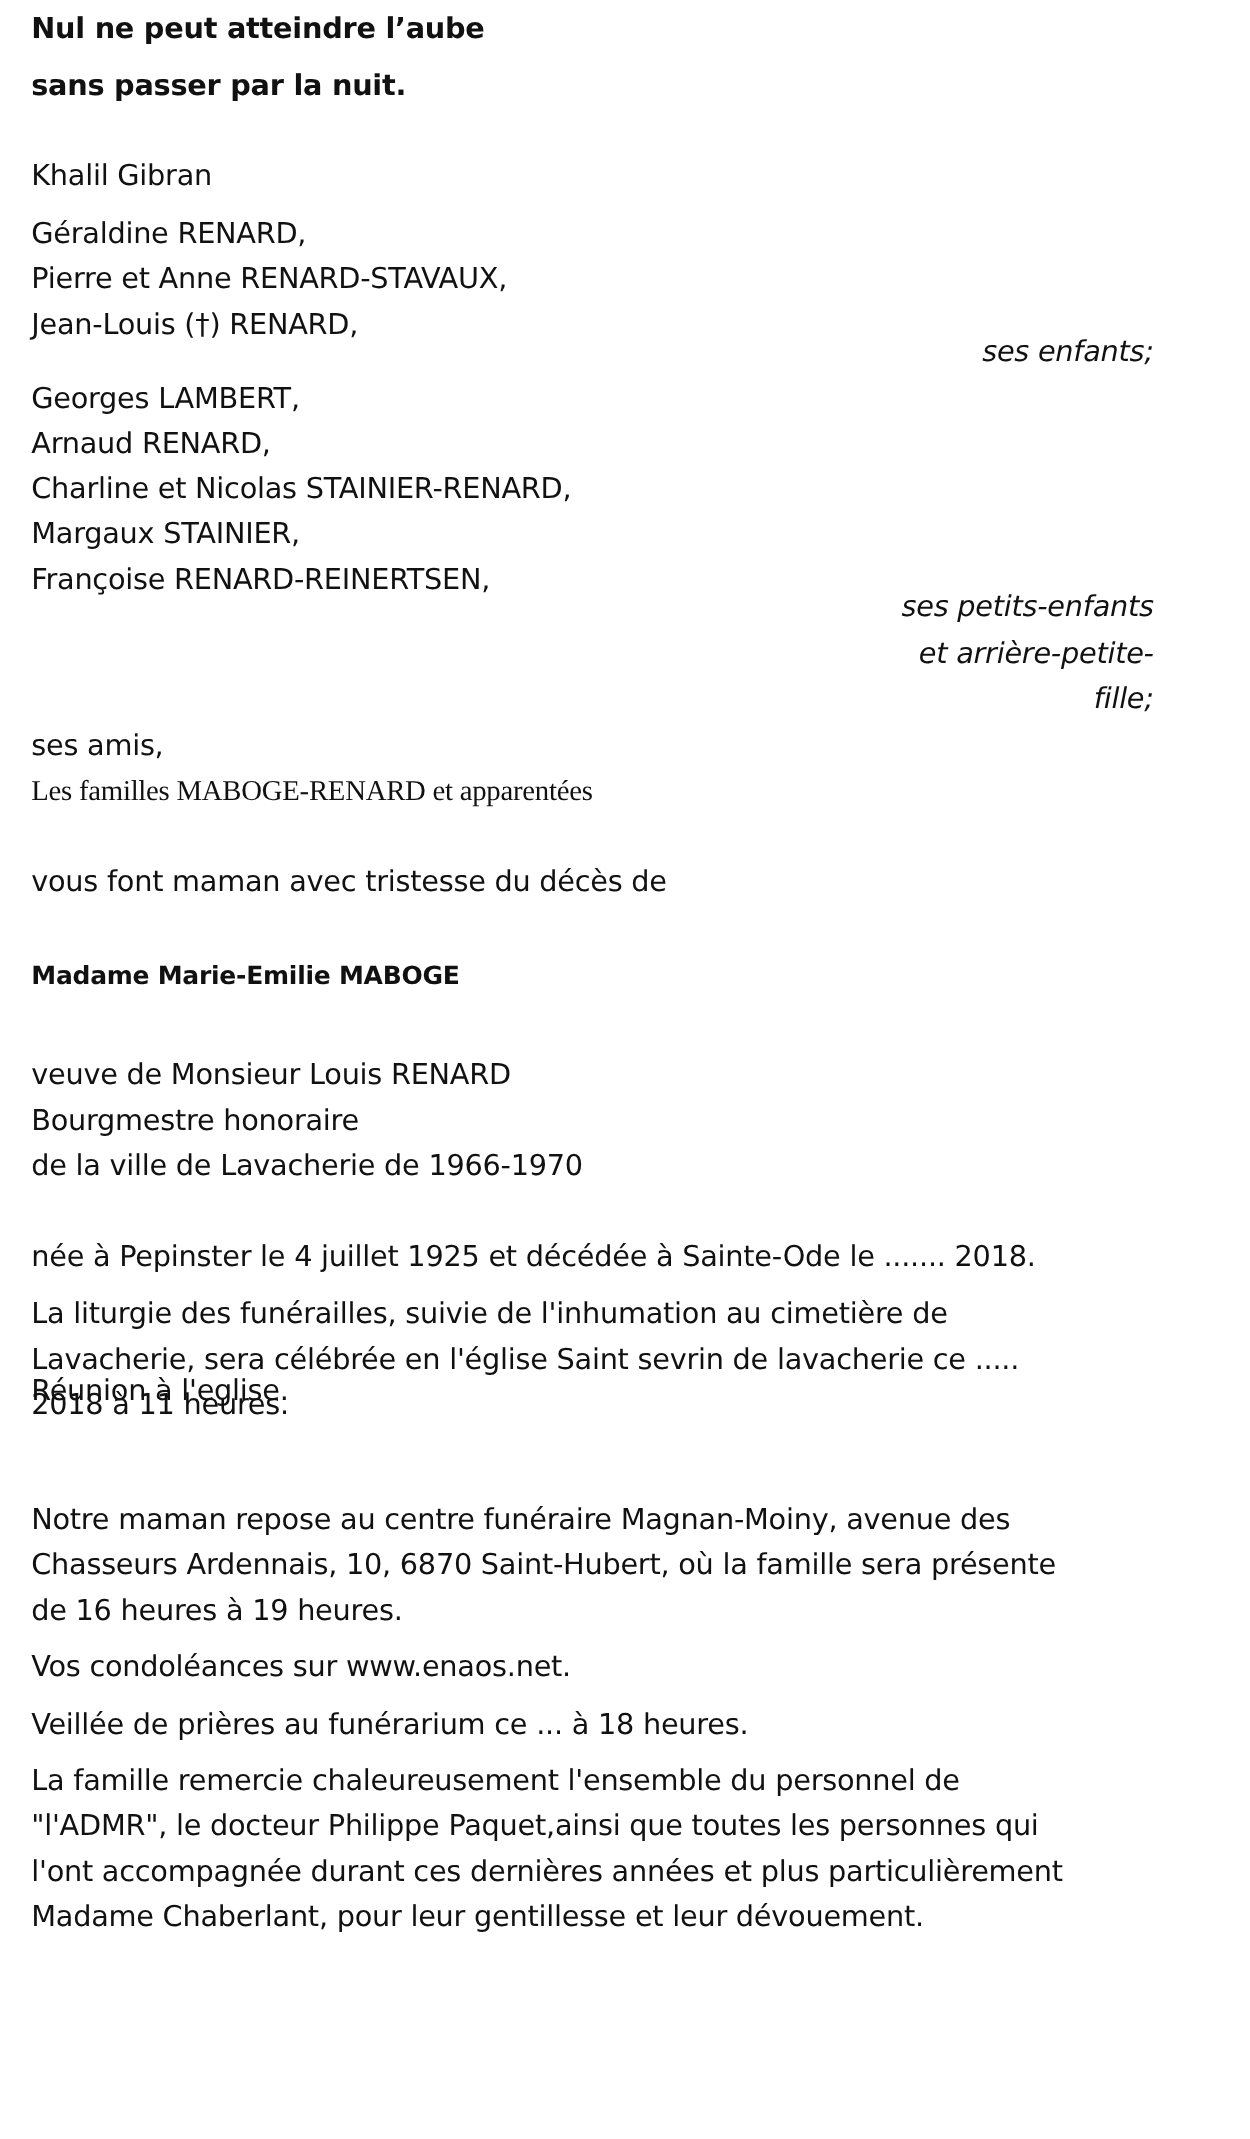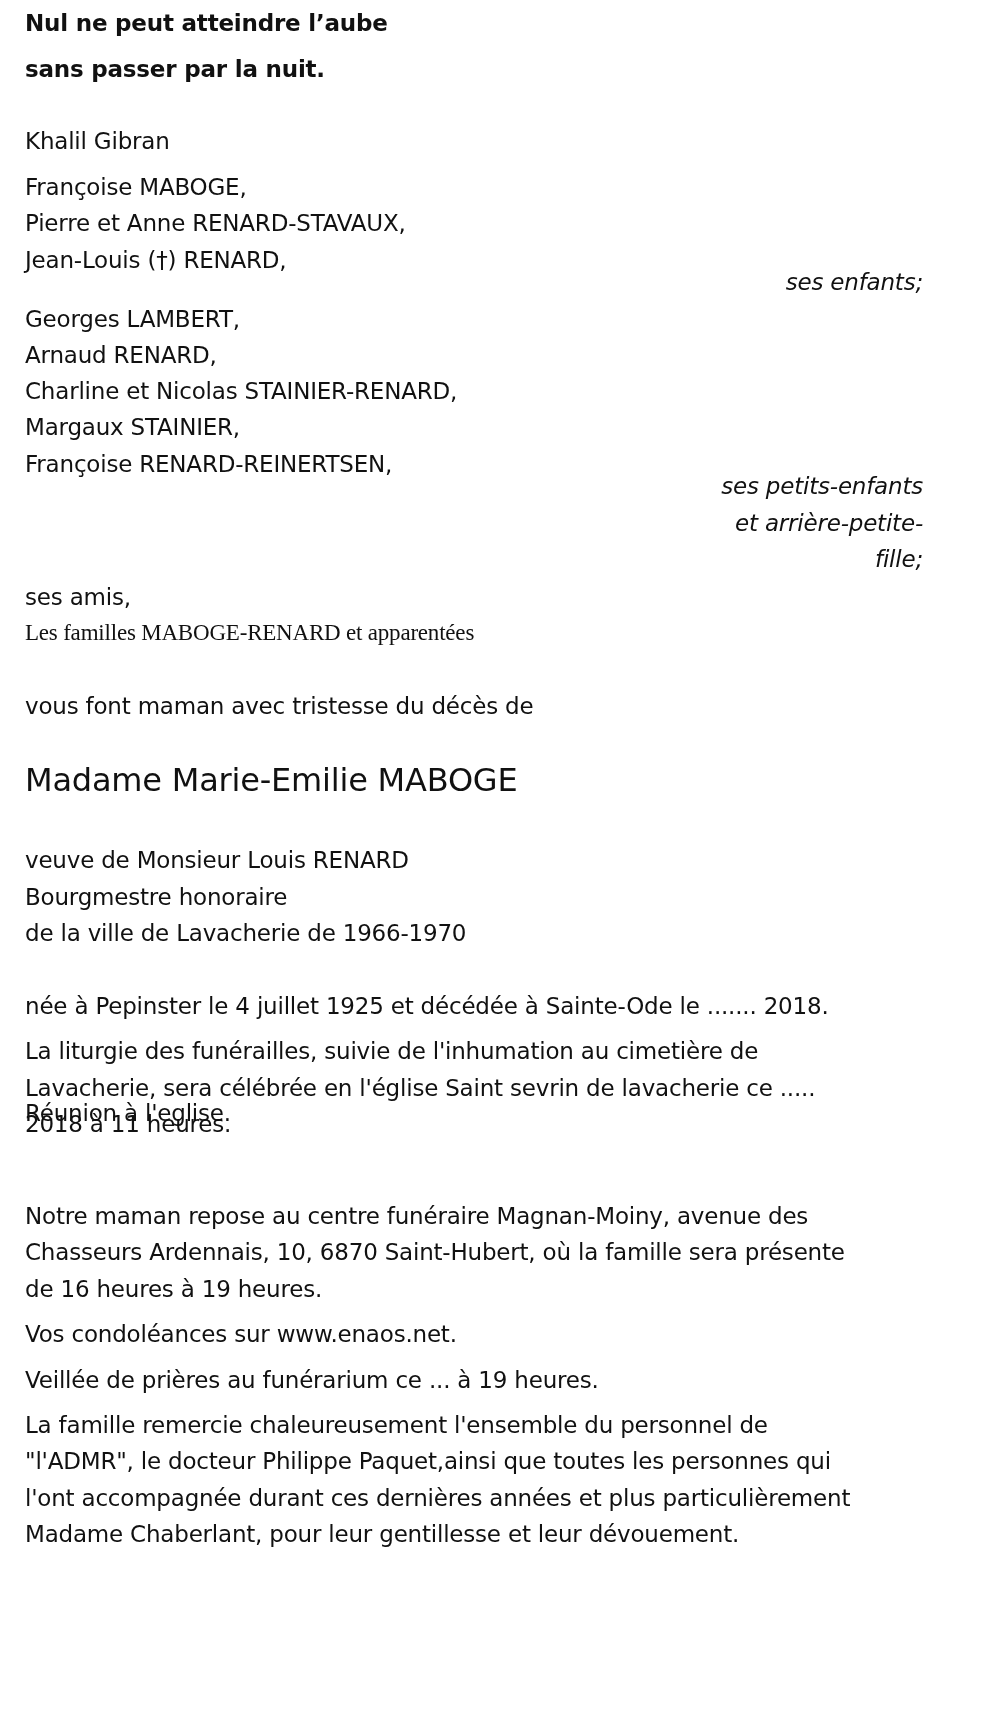--- a/index.html
+++ b/index.html
@@ -35,35 +35,35 @@
     .right {
       position: absolute;
       right: 92px;
       white-space: nowrap;
       font-style: italic;
       line-height: 30px;
       text-align: right;
       letter-spacing: -0.2px;
     }
     .deceased {
-      font-weight: normal;
-      font-size: 32px;
+      font-weight: bold;
+      font-size: 20px;
       line-height: 40px;
     }
   </style>
 </head>
 <body>
 
 <div class="page">
 
   <div class="line quote" style="top:8px;">Nul ne peut atteindre l’aube</div>
   <div class="line quote" style="top:54px;">sans passer par la nuit.</div>
   <div class="line" style="top:126px;">Khalil Gibran</div>
 
-  <div class="line" style="top:172px;">Françoise MABOGE,</div>
+  <div class="line" style="top:172px;">Géraldine RENARD,</div>
   <div class="line" style="top:208px;">Pierre et Anne RENARD-STAVAUX,</div>
   <div class="line" style="top:245px;">Jean-Louis (†) RENARD,</div>
   <div class="right" style="top:267px;">ses enfants;</div>
 
   <div class="line" style="top:304px;">Georges LAMBERT,</div>
   <div class="line" style="top:340px;">Arnaud RENARD,</div>
   <div class="line" style="top:376px;">Charline et Nicolas STAINIER-RENARD,</div>
   <div class="line" style="top:412px;">Margaux STAINIER,</div>
   <div class="line" style="top:449px;">Françoise RENARD-REINERTSEN,</div>
   <div class="right" style="top:471px;">ses petits-enfants</div>
@@ -87,20 +87,20 @@
   <div class="line" style="top:1109px;">2018 à 11 heures.</div>
 
   <div class="line" style="top:1098px;">Réunion à l'eglise.</div>
 
   <div class="line" style="top:1201px;">Notre maman repose au centre funéraire Magnan-Moiny, avenue des</div>
   <div class="line" style="top:1237px;">Chasseurs Ardennais, 10, 6870 Saint-Hubert, où la famille sera présente</div>
   <div class="line" style="top:1274px;">de 16 heures à 19 heures.</div>
 
   <div class="line" style="top:1319px;">Vos condoléances sur www.enaos.net.</div>
 
-  <div class="line" style="top:1365px;">Veillée de prières au funérarium ce ... à 19 heures.</div>
+  <div class="line" style="top:1365px;">Veillée de prières au funérarium ce ... à 18 heures.</div>
 
   <div class="line" style="top:1410px;">La famille remercie chaleureusement l'ensemble du personnel de</div>
   <div class="line" style="top:1446px;">"l'ADMR", le docteur Philippe Paquet,ainsi que toutes les personnes qui</div>
   <div class="line" style="top:1483px;">l'ont accompagnée durant ces dernières années et plus particulièrement</div>
   <div class="line" style="top:1519px;">Madame Chaberlant, pour leur gentillesse et leur dévouement.</div>
 
 </div>
 
 </body></html>

